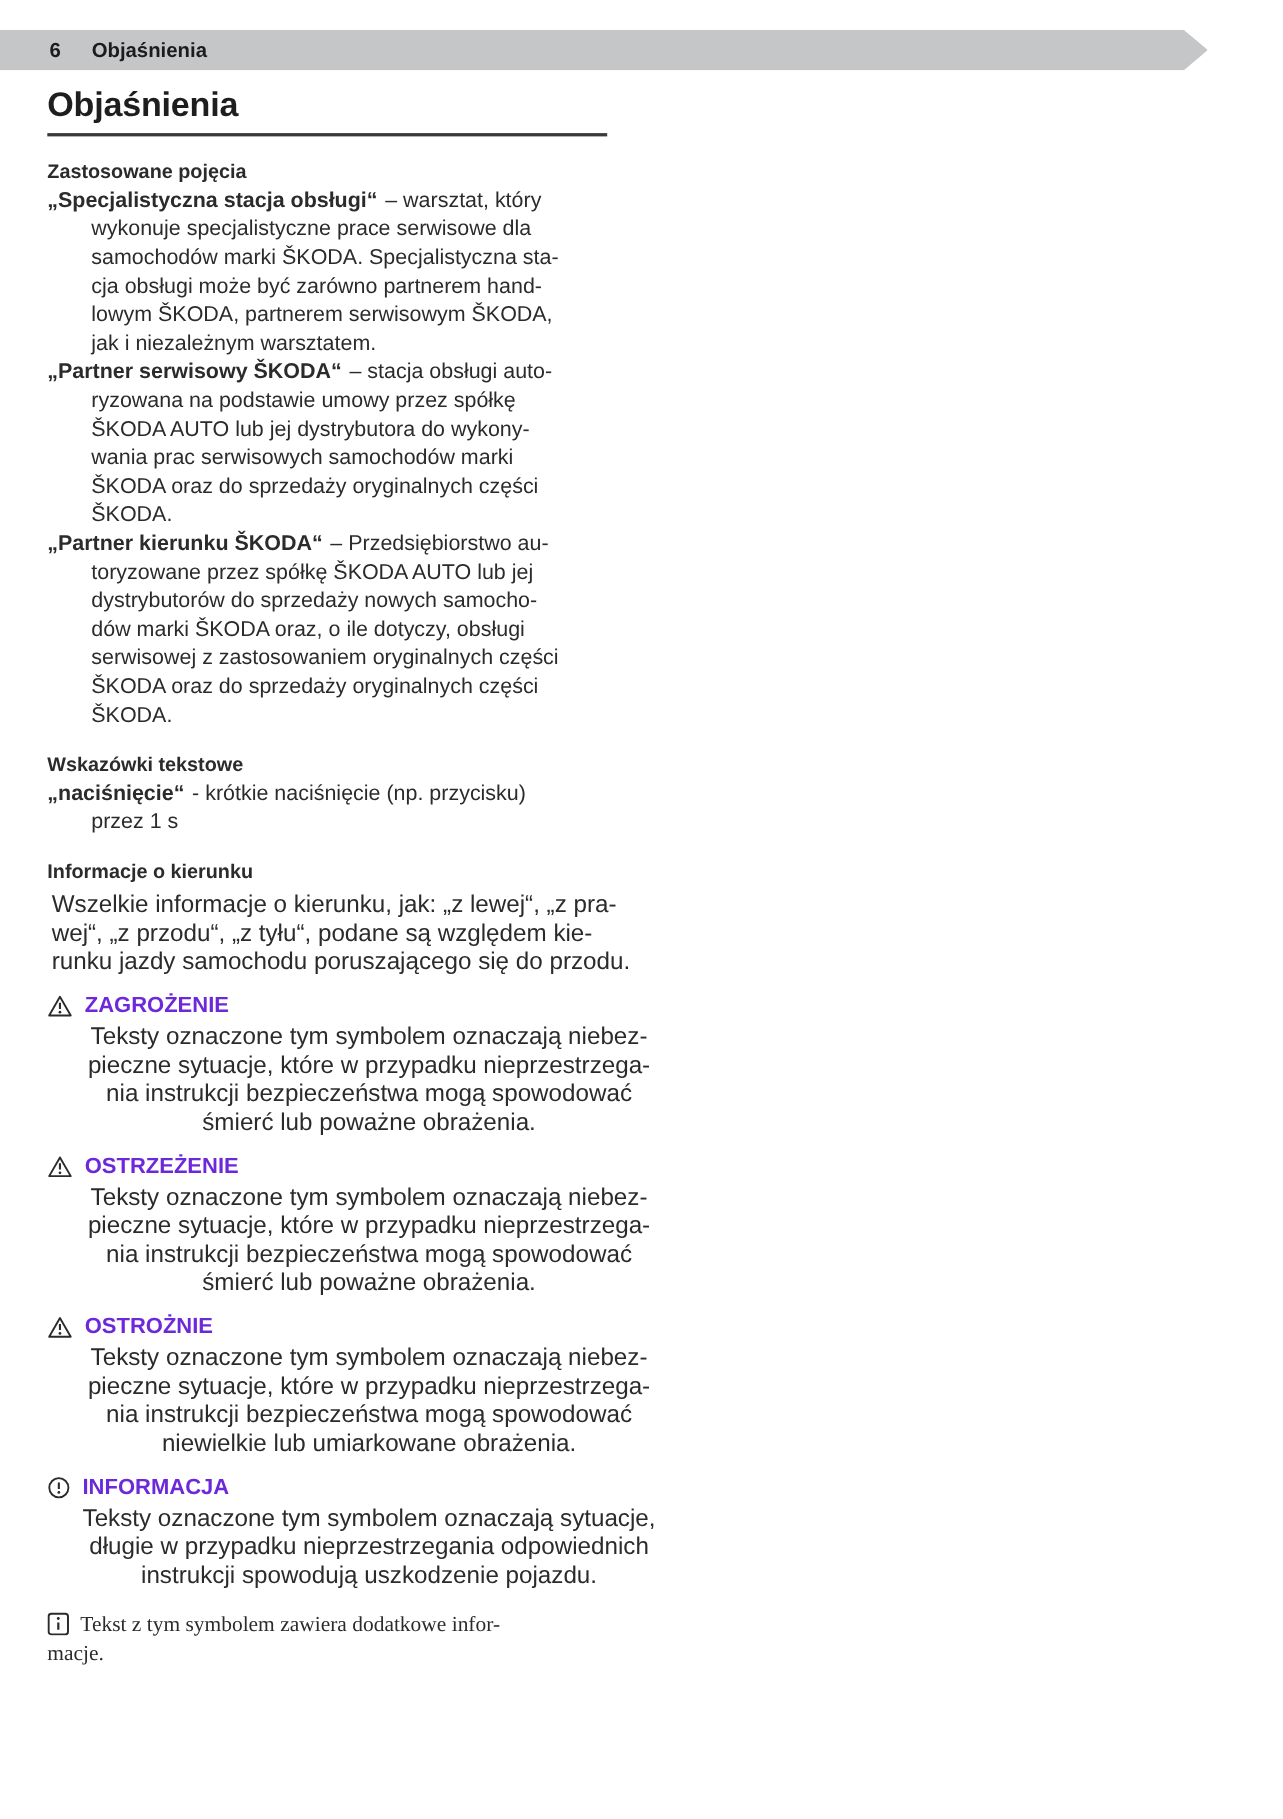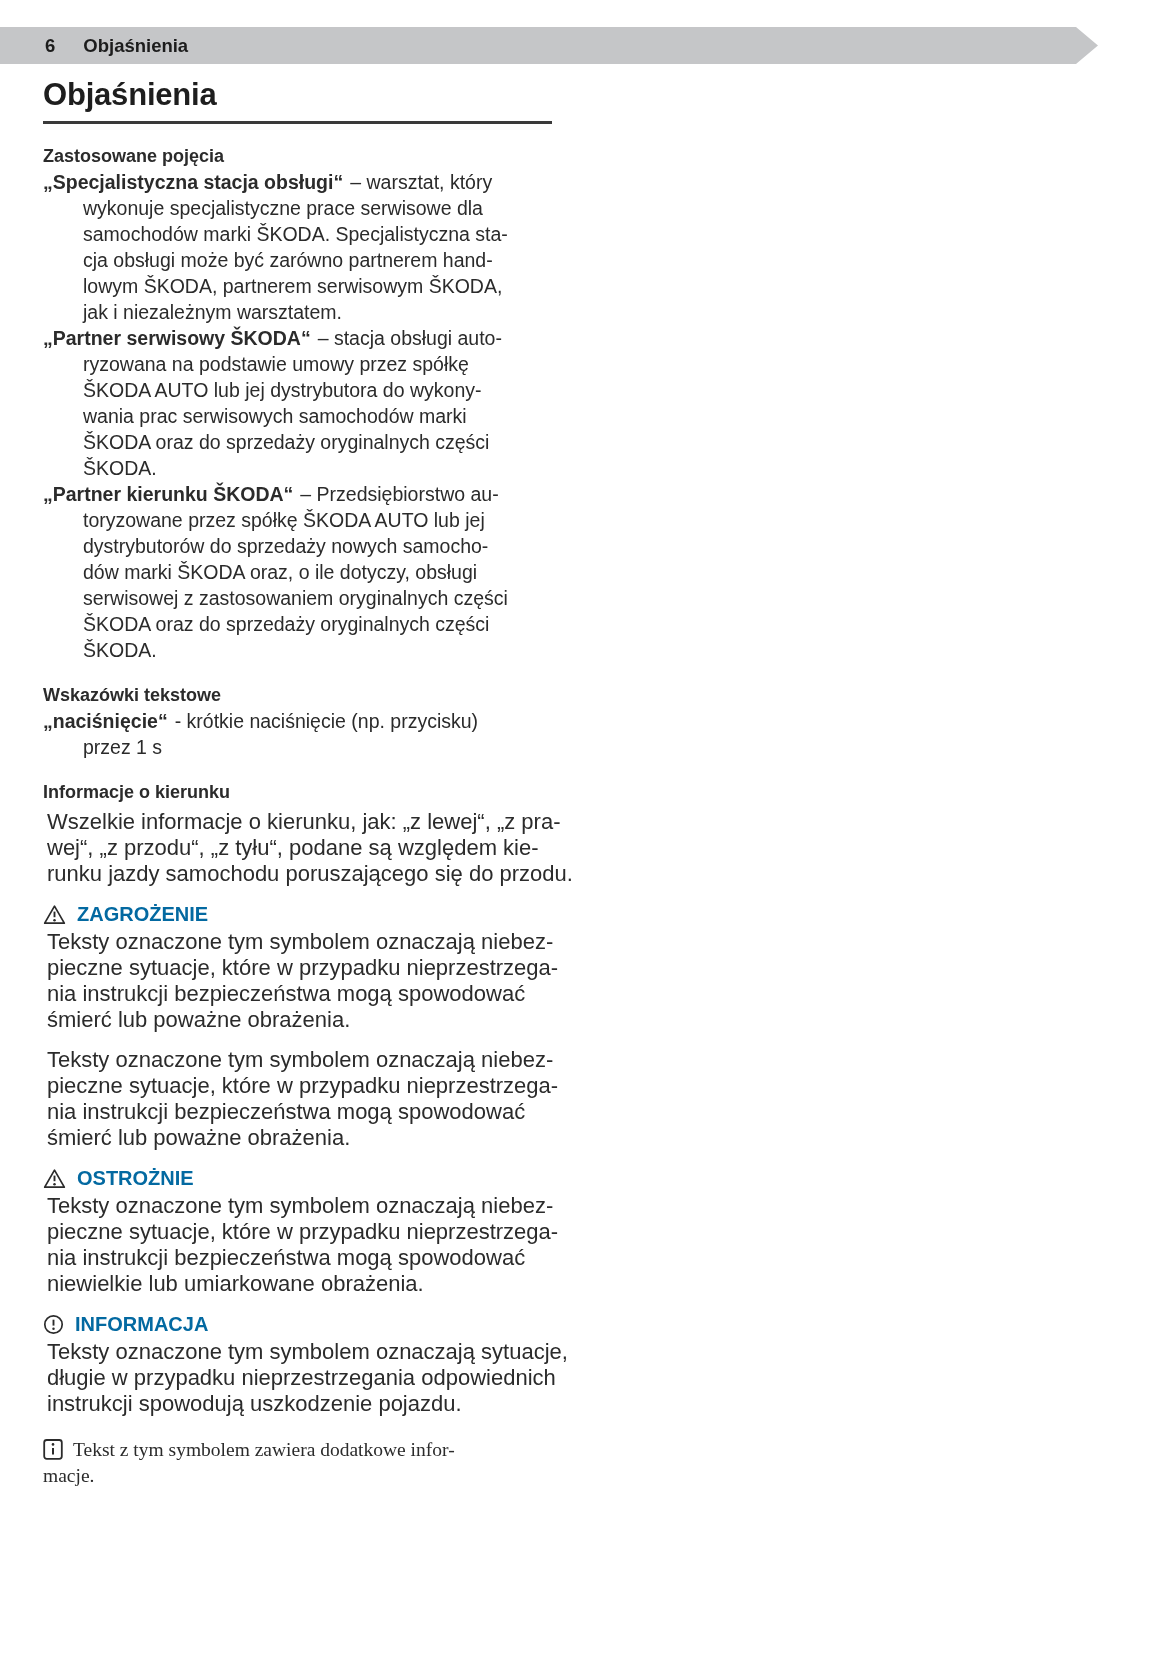--- a/index.html
+++ b/index.html
@@ -40,24 +40,24 @@
     white-space: pre-line; font-size: 19.5px; line-height: 26px;
   }
   .def-term { font-weight: 700; }
   .def-text { margin-left: 7px; }
 
   .body-text { margin: 4px; white-space: pre-line; font-size: 22px; line-height: 26px; }
 
   .notice { margin-top: 14px; }
   .notice-head {
     display: flex; align-items: center; gap: 11px;
-    font-size: 20px; line-height: 27px; font-weight: 700; color: #0369a1;
+    font-size: 20px; line-height: 27px; font-weight: 700; color: #6d28d9;
   }
   .notice-head svg { flex: 0 0 auto; display: block; }
-  .notice .body-text { margin-top: 1px; }
+  .notice .body-text { margin-top: 1px; text-align: center; }
 
   .note { margin: 20px 0 0; white-space: pre-line; font-size: 19.5px; line-height: 26px; font-family: Liberation Serif, serif; }
   .note svg { vertical-align: -4px; }
   .note-text { margin-left: 10px; }
 </style>
 </head>
 <body>
 
 <div class="page">
 
@@ -110,20 +110,28 @@
           </svg>
         <span>ZAGROŻENIE</span>
       </div>
       <p class="body-text">Teksty oznaczone tym symbolem oznaczają niebez-
 pieczne sytuacje, które w przypadku nieprzestrzega-
 nia instrukcji bezpieczeństwa mogą spowodować
 śmierć lub poważne obrażenia.</p>
     </section>
 
     <section class="notice">
+      <div class="notice-head">
+        <svg width="23" height="21" viewBox="0 0 23 21">
+            <path d="M11.5 2.2 L21.3 19.2 H1.7 Z" fill="none" stroke="#2b2b2b" stroke-width="1.7" stroke-linejoin="round"></path>
+            <line x1="11.5" y1="7.6" x2="11.5" y2="13.2" stroke="#2b2b2b" stroke-width="1.9"></line>
+            <circle cx="11.5" cy="16.2" r="1.25" fill="#2b2b2b"></circle>
+          </svg>
+        <span>OSTRZEŻENIE</span>
+      </div>
       <p class="body-text">Teksty oznaczone tym symbolem oznaczają niebez-
 pieczne sytuacje, które w przypadku nieprzestrzega-
 nia instrukcji bezpieczeństwa mogą spowodować
 śmierć lub poważne obrażenia.</p>
     </section>
 
     <section class="notice">
       <div class="notice-head">
         <svg width="23" height="21" viewBox="0 0 23 21">
             <path d="M11.5 2.2 L21.3 19.2 H1.7 Z" fill="none" stroke="#2b2b2b" stroke-width="1.7" stroke-linejoin="round"></path>

